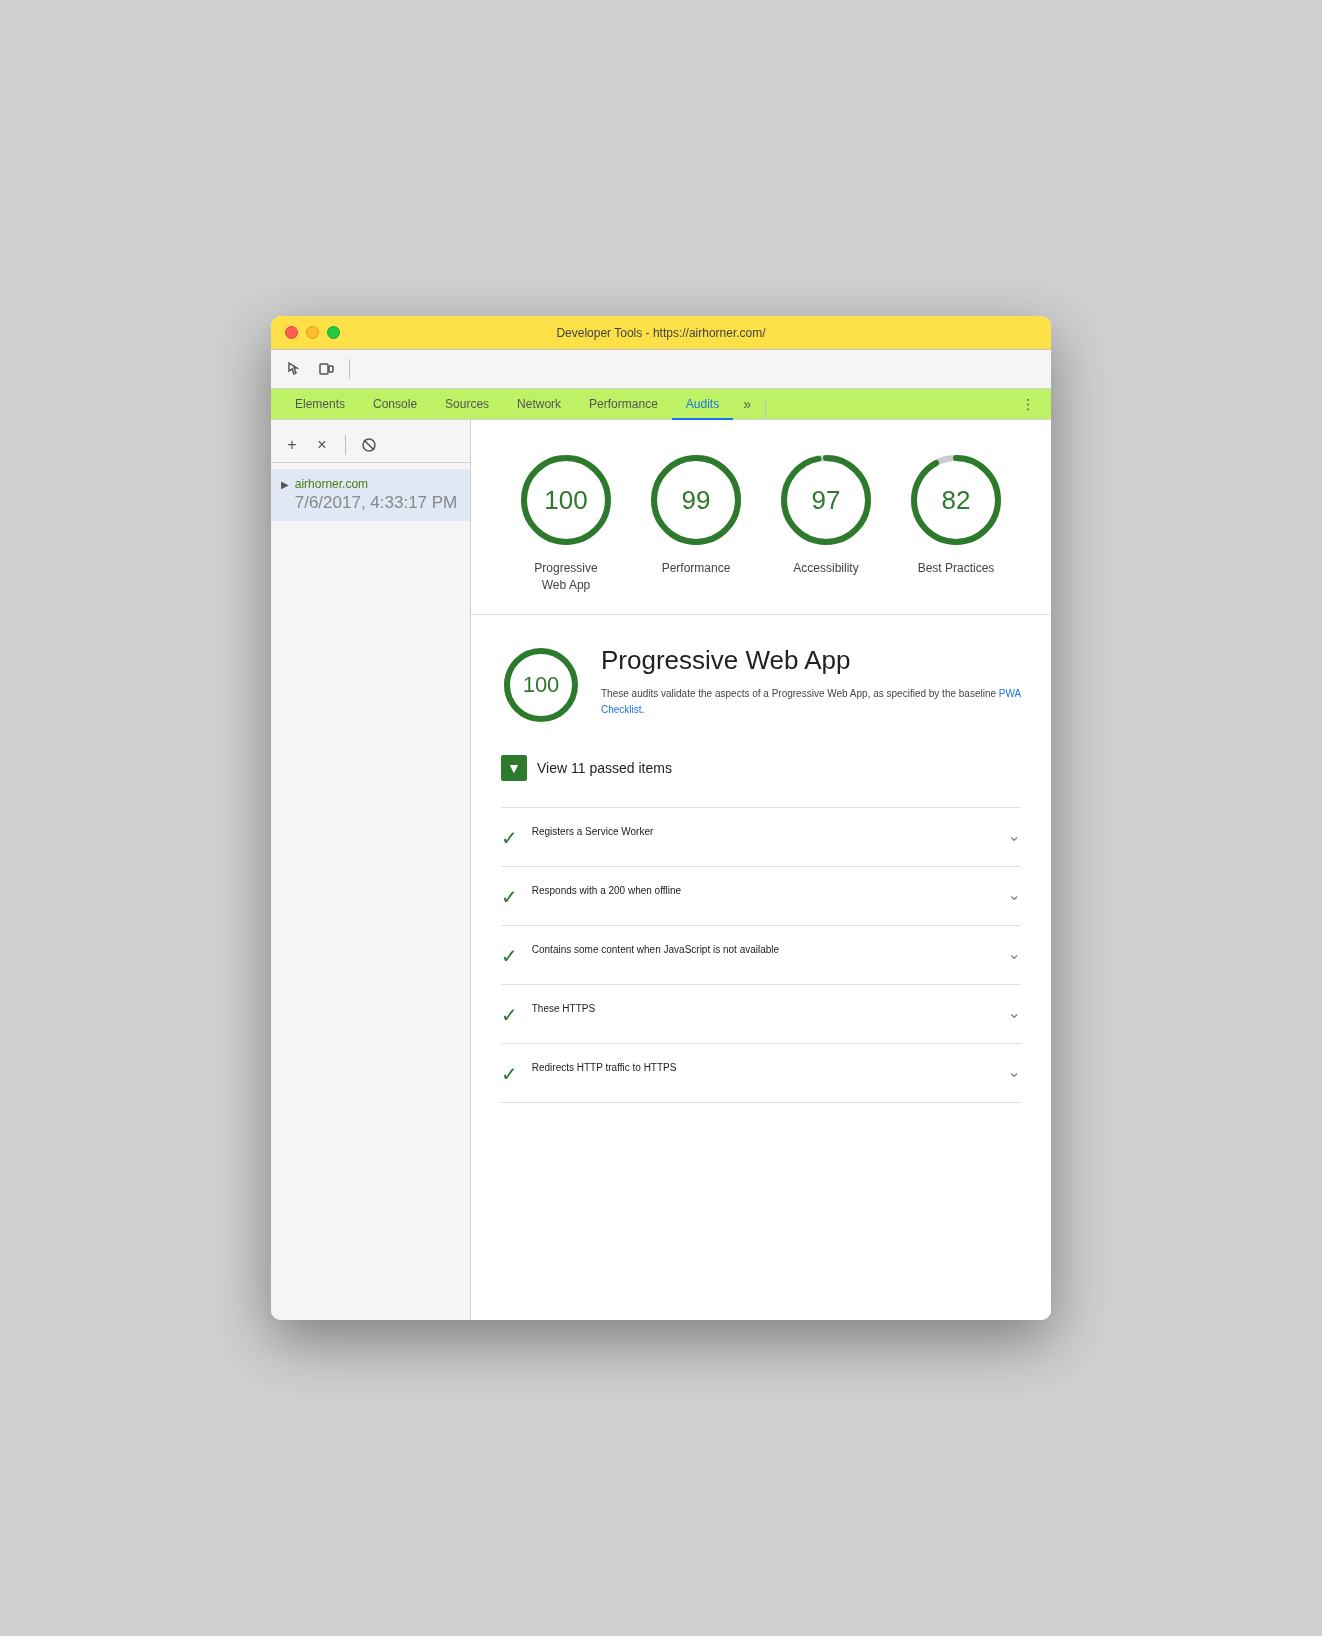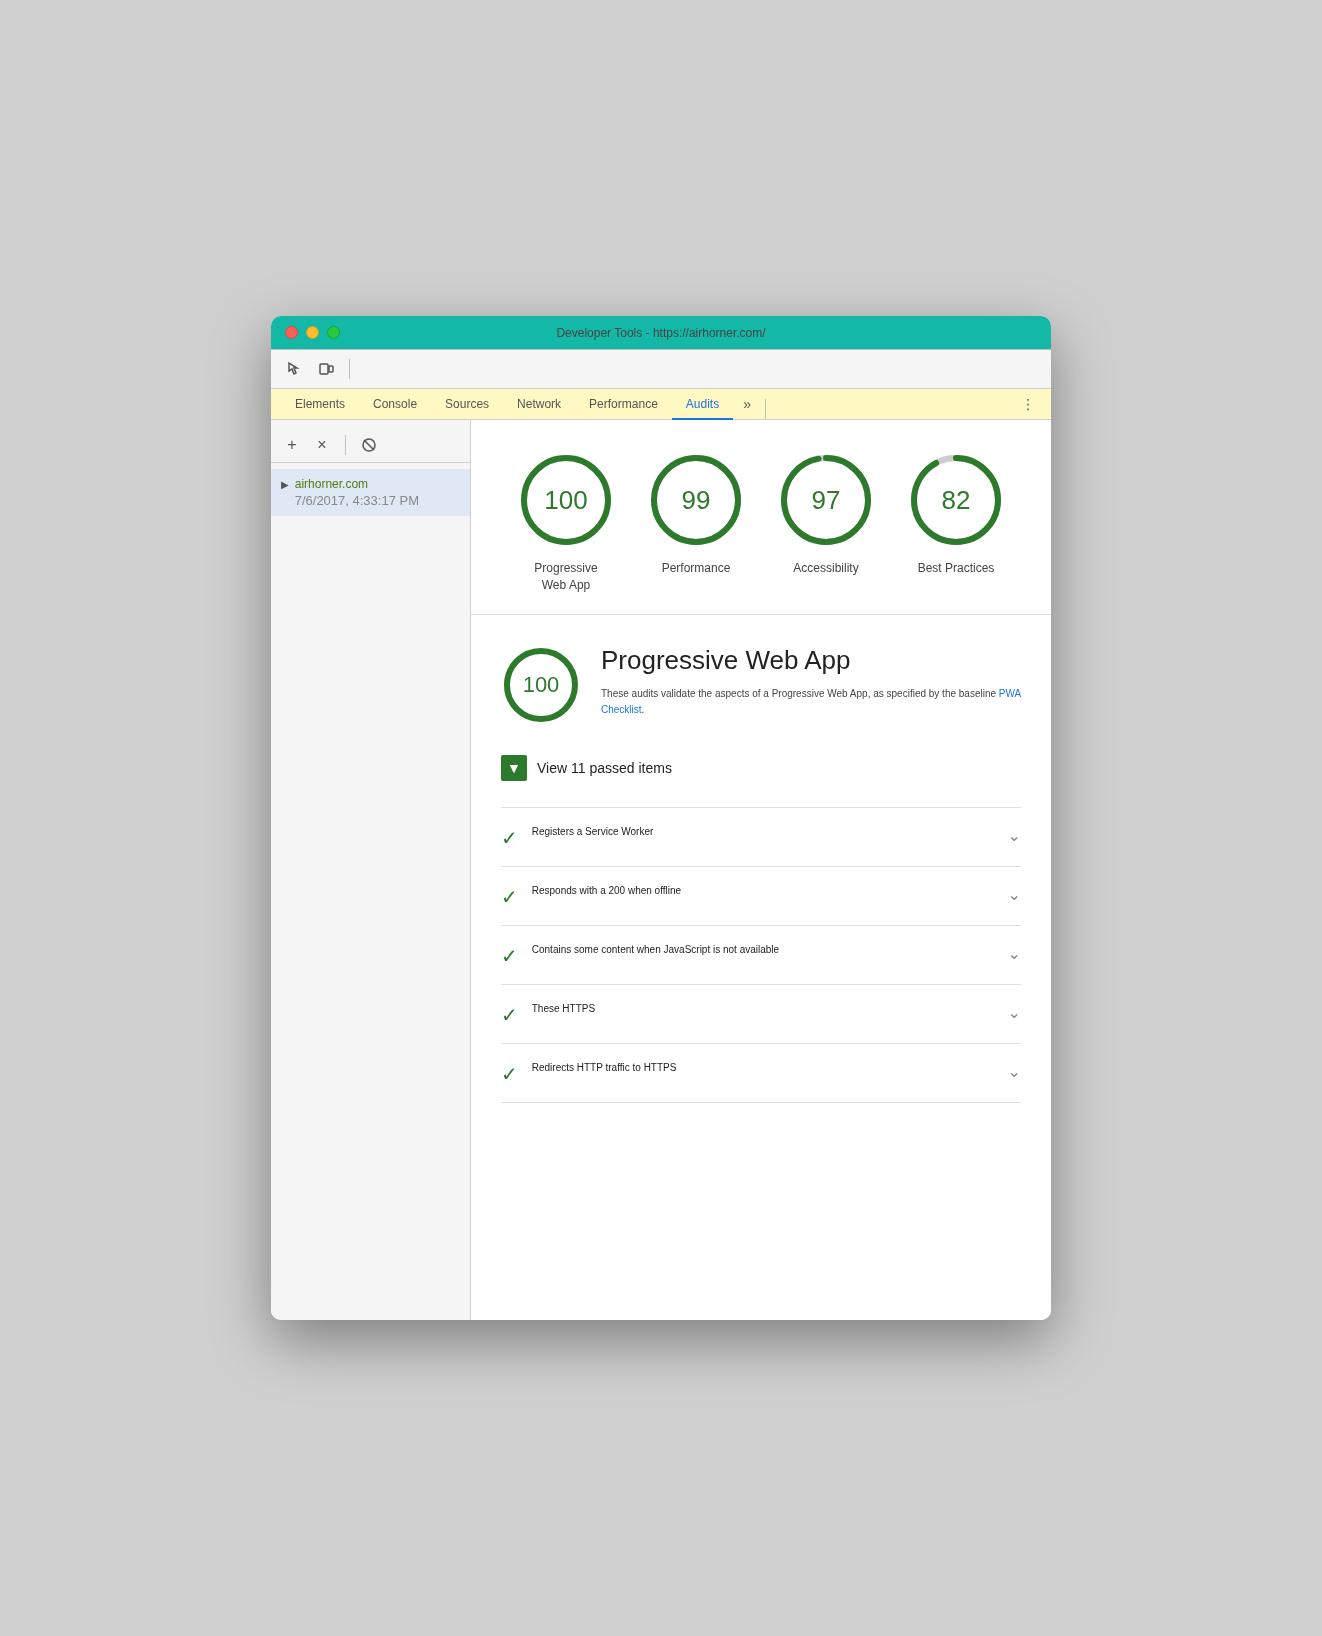--- a/index.html
+++ b/index.html
@@ -16,21 +16,21 @@
     .window {
       width: 780px;
       background: #ffffff;
       border-radius: 10px;
       box-shadow: 0 20px 60px rgba(0,0,0,0.4);
       overflow: hidden;
     }
 
     
     .title-bar {
-      background: #14b8a6;
+      background: #fde047;
       border-bottom: 1px solid #c0c0c0;
       padding: 10px 14px;
       display: flex;
       align-items: center;
       position: relative;
     }
 
     .traffic-lights {
       display: flex;
       gap: 8px;
@@ -82,21 +82,21 @@
 
     .divider-v {
       width: 1px;
       height: 20px;
       background: #c0c0c0;
       margin: 0 4px;
     }
 
     
     .tab-bar {
-      background: #fef9c3;
+      background: #bef264;
       border-bottom: 1px solid #d0d0d0;
       display: flex;
       align-items: flex-end;
       padding: 0 10px;
     }
 
     .tab {
       padding: 7px 14px;
       font-size: 12px;
       color: #555;
@@ -187,21 +187,21 @@
       flex-direction: column;
     }
 
     .sidebar-item-title {
       font-size: 12px;
       color: #4d7c0f;
       font-weight: 500;
     }
 
     .sidebar-item-subtitle {
-      font-size: 13px;
+      font-size: 17px;
       color: #888;
       margin-top: 2px;
     }
 
     
     .content {
       flex: 1;
       overflow-y: auto;
       background: #fff;
     }

